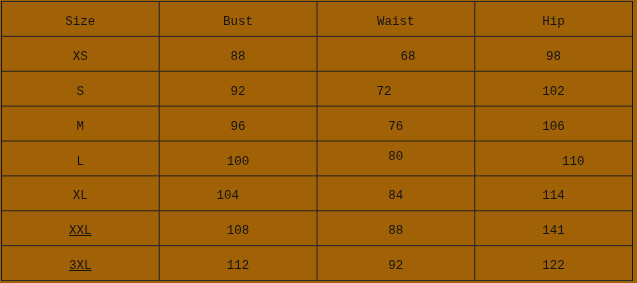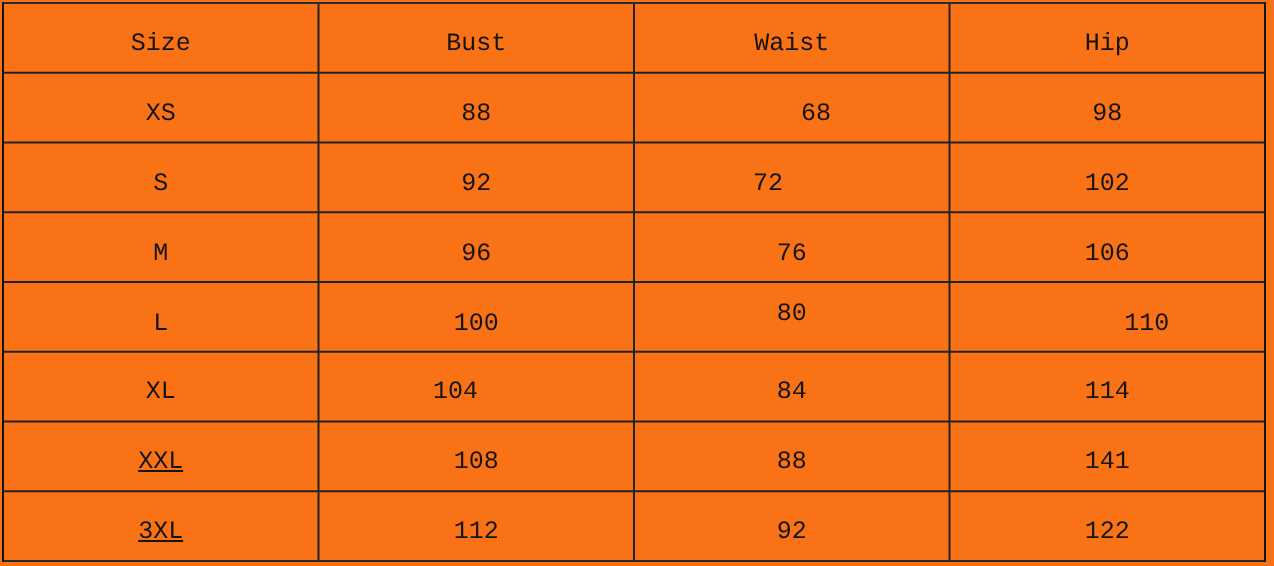--- a/index.html
+++ b/index.html
@@ -41,21 +41,21 @@
     letter-spacing: 0;
     white-space: nowrap;
     text-indent: 0.9px;
     overflow: hidden;
     color: #141414;
   }
 </style>
 </head>
 <body>
 
-<div class="size-chart" style="width: 637px; height: 283px; background: #f97316;">
+<div class="size-chart" style="width: 637px; height: 283px; background: #a16207;">
   <svg class="rule-svg" id="rule-svg" width="637" height="283" viewBox="0 0 637 283">
     <rect x="1" y="35.875" width="631" height="1" fill="#232323"></rect>
     <rect x="1" y="70.75" width="631" height="1" fill="#232323"></rect>
     <rect x="1" y="105.625" width="631" height="1" fill="#232323"></rect>
     <rect x="1" y="140.5" width="631" height="1" fill="#232323"></rect>
     <rect x="1" y="175.375" width="631" height="1" fill="#232323"></rect>
     <rect x="1" y="210.25" width="631" height="1" fill="#232323"></rect>
     <rect x="1" y="245.125" width="631" height="1" fill="#232323"></rect>
     <rect x="158.75" y="1" width="1" height="279" fill="#232323"></rect>
     <rect x="316.5" y="1" width="1" height="279" fill="#232323"></rect>

